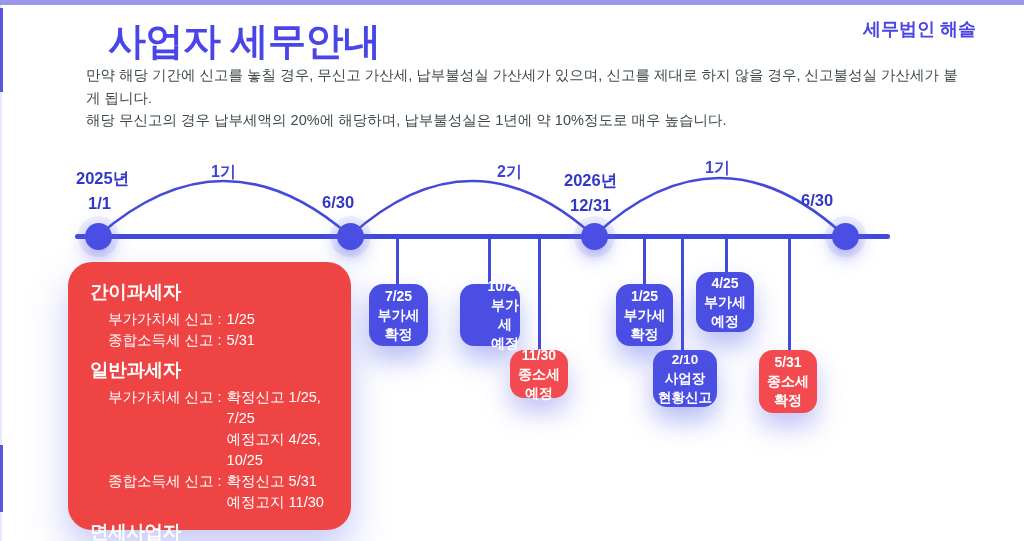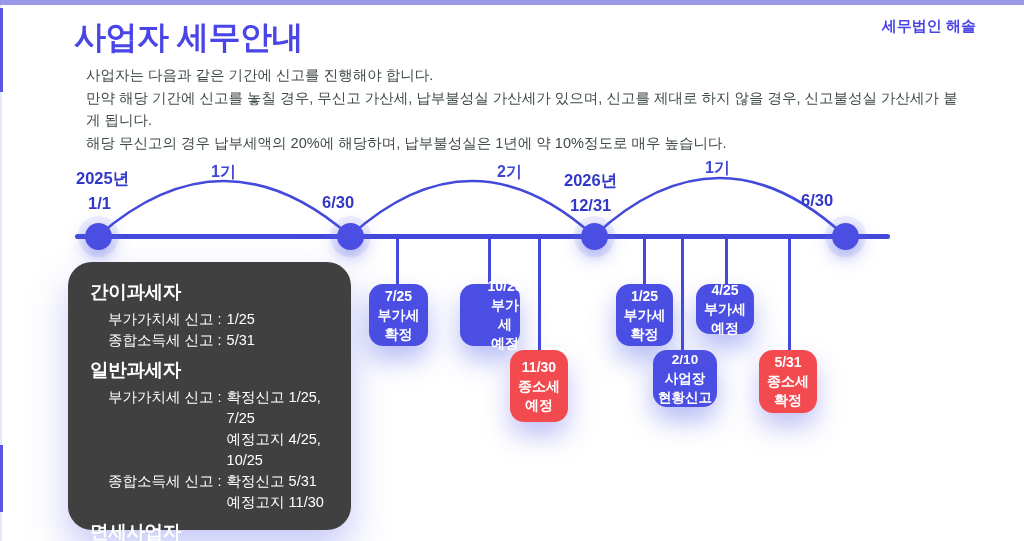--- a/index.html
+++ b/index.html
@@ -10,22 +10,22 @@
   }
   .canvas { position:absolute; inset:0; width:1024px; height:541px; }
 
   
   .top-strip { position:absolute; left:0; top:0; width:1024px; height:5px; background:#9b98ea; }
   .left-hairline { position:absolute; left:0; top:5px; width:2px; height:536px; background:#e4e9f7; }
   .left-strip-a { position:absolute; left:0; top:8px; width:3px; height:84px; background:#5b55e6; }
   .left-strip-b { position:absolute; left:0; top:445px; width:3px; height:67px; background:#5b55e6; }
 
   
-  .page-title { position:absolute; left:74px; top:16px; font-size:32px; font-weight:800; color:#4a45e6; letter-spacing:-0.5px; }
-  .brand { position:absolute; right:48px; top:17px; font-size:15px; font-weight:700; color:#4a45e6; }
+  .page-title { position:absolute; left:108px; top:16px; font-size:38px; font-weight:800; color:#4a45e6; letter-spacing:-0.5px; }
+  .brand { position:absolute; right:48px; top:17px; font-size:18px; font-weight:700; color:#4a45e6; }
 
   
   .intro { position:absolute; left:86px; top:64px; width:880px; font-size:14.5px; line-height:22.5px; color:#3e4b47; }
 
   
   .tl-line { position:absolute; left:75px; top:234px; width:815px; height:5px; border-radius:3px; background:#4349da; }
   .tl-dot { position:absolute; width:27px; height:27px; border-radius:50%; background:#4b4ee2; top:223px;
             box-shadow:0 0 0 7px rgba(101,110,235,0.10), 0 6px 18px rgba(77,84,226,0.55); }
   .dot-0 { left:85px; } .dot-1 { left:337px; } .dot-2 { left:581px; } .dot-3 { left:832px; }
   svg.arcs { position:absolute; left:0; top:0; width:1024px; height:541px; pointer-events:none; }
@@ -47,29 +47,29 @@
 
   
   .event-box { position:absolute; z-index:2; border-radius:14px; color:#fff; font-weight:700;
                font-size:14px; line-height:19px; text-align:center;
                display:flex; flex-direction:column; justify-content:center; align-items:center;
                box-shadow:0 14px 26px rgba(96,108,232,0.45); }
   .event-blue { background:#4b4ee2; }
   .event-red  { background:#f24a4e; box-shadow:0 14px 26px rgba(120,120,235,0.45); }
   .ev-0 { left:369px; top:284px; width:59px; height:62px; }
   .ev-1 { left:460px; top:284px; width:60px; height:62px;padding-left:30px; }
-  .ev-2 { left:510px; top:350px; width:58px; height:72px; }
+  .ev-2 { left:510px; top:350px; width:58px; height:48px; }
   .ev-3 { left:616px; top:284px; width:57px; height:62px; }
   .ev-4 { left:653px; top:350px; width:64px; height:57px; font-size:13.5px; }
-  .ev-5 { left:696px; top:284px; width:58px; height:50px; }
+  .ev-5 { left:696px; top:272px; width:58px; height:60px; }
   .ev-6 { left:759px; top:350px; width:58px; height:63px; }
 
   
   .info-box { position:absolute; left:68px; top:262px; width:283px; height:268px;
-              background:#404040; border-radius:24px; color:#ffffff;
+              background:#ef4444; border-radius:24px; color:#ffffff;
               box-shadow:0 20px 38px rgba(95,99,232,0.35);
               padding:15px 18px 12px 20px; z-index:3; }
   .info-section { margin-bottom:6px; }
   .info-heading { font-size:18.5px; font-weight:800; margin:2px 0 5px 2px; letter-spacing:-0.3px; }
   .info-row { display:flex; margin-left:20px; font-size:14.5px; line-height:21px; font-weight:500; }
   .info-row-label { white-space:nowrap; margin-right:5px; }
   .info-row-values { display:flex; flex-direction:column; }
 </style>
 </head>
 <body>
@@ -78,21 +78,20 @@
 
   <div class="top-strip"></div>
   <div class="left-hairline"></div>
   <div class="left-strip-a"></div>
   <div class="left-strip-b"></div>
 
   <h1 class="page-title">사업자 세무안내</h1>
   <div class="brand">세무법인 해솔</div>
 
   <div class="intro">
-    <div>사업자는 다음과 같은 기간에 신고를 진행해야 합니다.</div>
     <div>만약 해당 기간에 신고를 놓칠 경우, 무신고 가산세, 납부불성실 가산세가 있으며, 신고를 제대로 하지 않을 경우, 신고불성실 가산세가 붙게 됩니다.</div>
     <div>해당 무신고의 경우 납부세액의 20%에 해당하며, 납부불성실은 1년에 약 10%정도로 매우 높습니다.</div>
   </div>
 
   <svg class="arcs" viewBox="0 0 1024 541">
     <path d="M 98 236 Q 224 126 350 236" fill="none" stroke="#4349da" stroke-width="2.6"></path>
     <path d="M 350 236 Q 472 126 594 236" fill="none" stroke="#4349da" stroke-width="2.6"></path>
     <path d="M 594 236 Q 719 120 845 236" fill="none" stroke="#4349da" stroke-width="2.6"></path>
   </svg>
 

